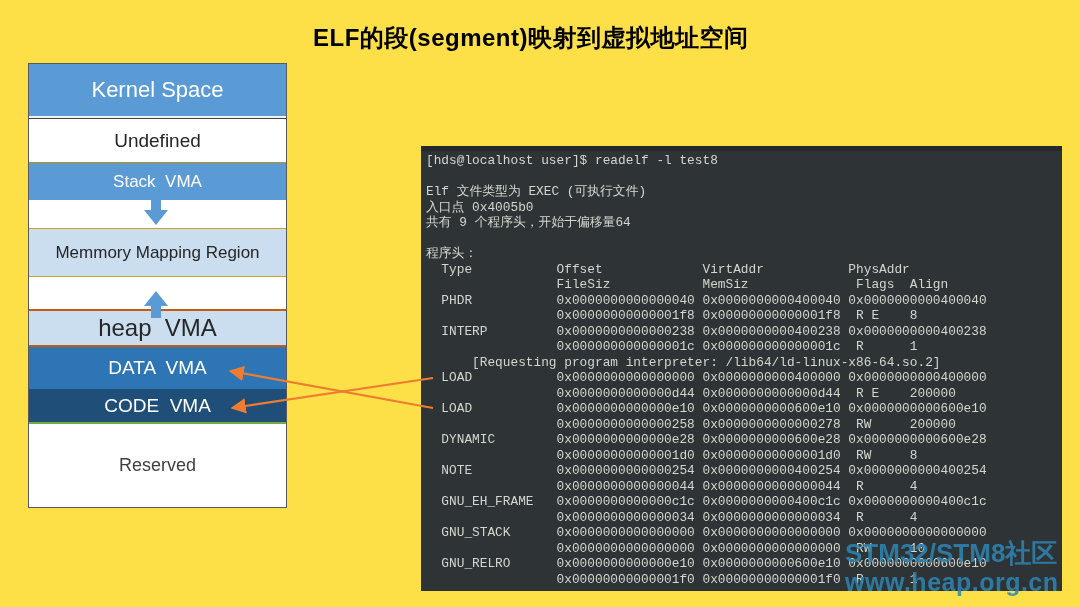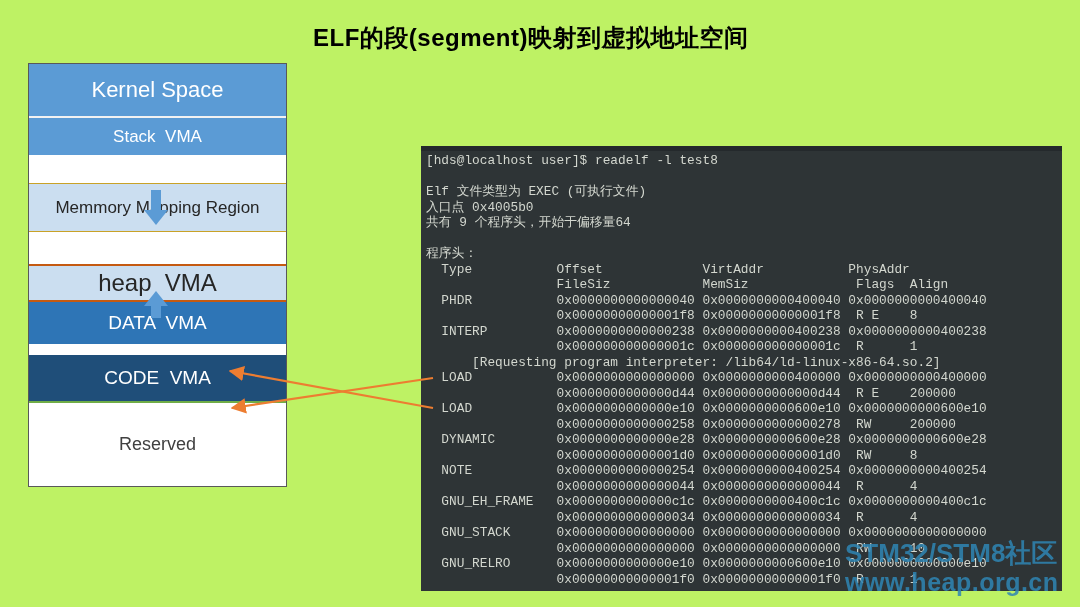--- a/index.html
+++ b/index.html
@@ -1,39 +1,39 @@
 <!DOCTYPE html>
 <html style="--kernel-blue: #5b9bd5; --stack-blue: #5b9bd5; --light-blue: #cbdef0; --data-blue: #2e75b6; --code-navy: #1f4e79; --mmr-border: #c9a227; --heap-border: #c55a11; --arrow-orange: #ed7d31; --arrow-blue: #5b9bd5; --terminal-bg: #2e3436; --terminal-fg: #d3d7cf; --watermark-blue: #2f86b4;"><head>
 <meta charset="utf-8">
 <style>
   html,body{margin:0;padding:0;}
   body{width:1080px;height:607px;background:#ffffff;}
-  .slide{position:relative;width:1080px;height:607px;background:#bef264;overflow:hidden;
+  .slide{position:relative;width:1080px;height:607px;background:#fde047;overflow:hidden;
          font-family:"Liberation Sans","DejaVu Sans",sans-serif;}
   .title{position:absolute;left:313px;top:22px;margin:0;font-size:24px;font-weight:bold;
          color:#000;letter-spacing:0.5px;}
 
   
   .vas{position:absolute;left:28px;top:63px;width:257px;border:1px solid #595959;background:#fff;}
   .box{box-sizing:border-box;display:flex;align-items:center;justify-content:center;}
   .box span{white-space:pre;}
   .b-kernel{height:54px;background:var(--kernel-blue);color:#fff;font-size:22px;
             border-bottom:2px solid #f2f2f2;}
   .b-undef{height:45px;background:#fff;color:#262626;font-size:19px;
            border-top:1px solid #404040;border-bottom:1px solid #bf9000;}
   .b-stack{height:37px;background:var(--stack-blue);color:#fff;font-size:17px;}
   .b-gap1{height:28px;background:#fff;}
   .b-mmr{height:49px;background:var(--light-blue);color:#262626;font-size:17px;
          border-top:1px solid var(--mmr-border);border-bottom:1px solid var(--mmr-border);}
   .b-gap2{height:32px;background:#fff;}
   .b-heap{height:38px;background:var(--light-blue);color:#262626;font-size:24px;
           border-top:2px solid var(--heap-border);border-bottom:2px solid var(--heap-border);}
   .b-data{height:42px;background:var(--data-blue);color:#fff;font-size:19px;}
-  .b-code{height:48px;background:var(--code-navy);color:#fff;font-size:19px;
-          border-bottom:2px solid #70ad47;margin-top:11px;}
+  .b-code{height:35px;background:var(--code-navy);color:#fff;font-size:19px;
+          border-bottom:2px solid #70ad47;}
   .b-reserved{height:83px;background:#fff;color:#404040;font-size:18px;}
 
   
   .terminal{position:absolute;left:421px;top:146px;width:641px;height:445px;
             background:var(--terminal-bg);}
   .term-bar{height:5px;background:#24292c;}
   .term-text{margin:0;padding:2px 0 0 5px;
              font-family:Liberation Mono, monospace;
              font-size:12.8px;line-height:15.5px;color:var(--terminal-fg);white-space:pre;}
 
@@ -52,20 +52,23 @@
 </head>
 <body>
 
 <div class="slide">
 
   <h1 class="title">ELF的段(segment)映射到虚拟地址空间</h1>
 
   <div class="vas">
     <div class="box b-kernel">
       <span>Kernel Space</span>
+    </div>
+    <div class="box b-undef">
+      <span>Undefined</span>
     </div>
     <div class="box b-stack">
       <span>Stack  VMA</span>
     </div>
     <div class="box b-gap1"></div>
     <div class="box b-mmr">
       <span>Memmory Mapping Region</span>
     </div>
     <div class="box b-gap2"></div>
     <div class="box b-heap">

